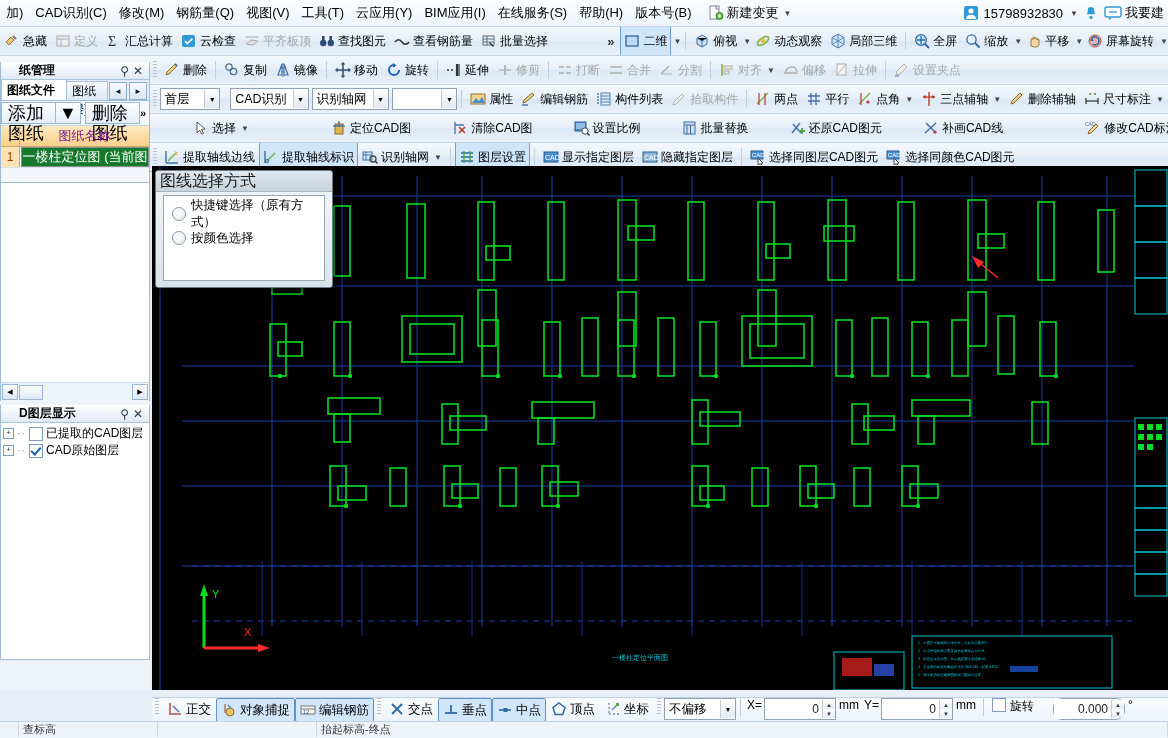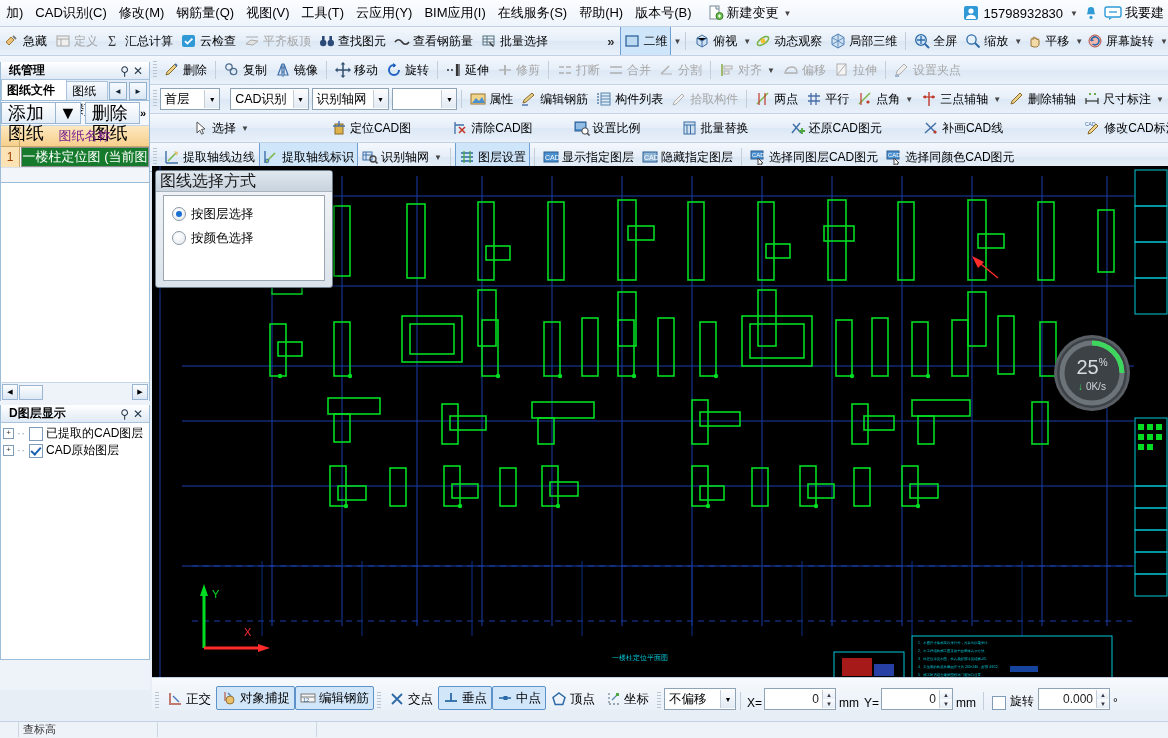--- a/index.html
+++ b/index.html
@@ -35,21 +35,21 @@
   .ico svg{display:block}
 
   
   .leftcol{position:absolute;left:0;top:62px;width:150px;bottom:48px;background:#eef3f9;}
   .dock{background:#f2f6fb;border:1px solid #9dbcd8;border-top:none;}
   .dockhdr{
     height:17px;display:flex;align-items:center;justify-content:space-between;
     background:linear-gradient(180deg,#ffffff,#dfe9f5);
     border-bottom:1px solid #a9c3dc;padding:0 2px 0 0;font-weight:bold;font-size:12px;
   }
-  .dockhdr .t{padding-left:8px;}
+  .dockhdr .t{padding-left:18px;}
   .dockhdr .btns{display:flex;gap:4px;padding-right:4px;color:#26394d;}
   .tabs{display:flex;align-items:flex-end;height:20px;background:#e3ecf6;border-bottom:1px solid #9dbcd8;}
   .tab{height:18px;line-height:18px;padding:0 5px;border:1px solid #a9c3dc;border-bottom:none;
        background:linear-gradient(180deg,#f6fafe,#dde8f4);margin-right:-1px;font-size:12px;}
   .tab.act{background:#fff;height:20px;line-height:20px;font-weight:bold;}
   .navbtn{width:16px;height:16px;border:1px solid #8fb0cd;background:linear-gradient(180deg,#f7fbff,#d9e6f3);
           display:flex;align-items:center;justify-content:center;font-size:8px;color:#123;margin-left:2px;}
   .dockbtns{height:24px;display:flex;align-items:center;background:#f4f8fc;border-bottom:1px solid #c5d6e6;}
   .pbtn{height:20px;line-height:20px;padding:0 6px;border:1px solid #9ab6d2;
         background:linear-gradient(180deg,#fdfefe,#e3edf7);font-size:18px;}
@@ -101,23 +101,23 @@
   
   .ring{position:absolute;left:1057px;top:338px;width:70px;height:70px;border-radius:50%;
         background:#3d4247;box-shadow:0 0 0 3px #595f65, 0 2px 6px rgba(0,0,0,.6);
         display:flex;flex-direction:column;align-items:center;justify-content:center;}
   .ring .pc{font-size:20px;color:#d8dde1;line-height:1;margin-top:2px;}
   .ring .pc sup{font-size:10px;}
   .ring .sp{font-size:10px;color:#cfd5da;margin-top:4px;}
   .ring .sp b{color:#3fd65e;font-weight:normal;}
 
   
-  .statusbar{position:absolute;left:152px;right:0;bottom:28px;height:32px;
+  .statusbar{position:absolute;left:152px;right:0;bottom:8px;height:32px;
        background:linear-gradient(180deg,#f7fafd,#e9f0f8);border-top:1px solid #c2d2e4;
-       display:flex;align-items:flex-end;white-space:nowrap;overflow:hidden;}
+       display:flex;align-items:flex-start;white-space:nowrap;overflow:hidden;}
   .sbtn{display:flex;align-items:center;gap:3px;height:22px;padding:0 5px;cursor:default;font-size:12.5px;}
   .sbtn.on{background:#d2e6fa;border:1px solid #5d93c9;border-radius:2px;padding:0 4px;}
   .spin{height:20px;border:1px solid #8fa3b6;background:#fff;display:flex;align-items:center;}
   .spin input{border:none;outline:none;width:52px;height:18px;text-align:right;padding-right:3px;
         font-family:"Liberation Sans",sans-serif;font-size:12px;color:#222;background:#fff;}
   .spinbtns{width:12px;height:18px;display:flex;flex-direction:column;border-left:1px solid #c2cdd8;}
   .spinbtns div{flex:1;display:flex;align-items:center;justify-content:center;font-size:6px;
         background:linear-gradient(180deg,#fbfcfe,#e6edf5);color:#334;}
   .combo{height:20px;border:1px solid #8fa3b6;background:#fff;display:flex;align-items:center;}
   .combo span{padding:0 6px 0 4px;font-size:12.5px;}
@@ -1055,39 +1055,27 @@
         <rect x="22" y="258" width="6" height="6"></rect>
           <rect x="4" y="268" width="6" height="6"></rect>
         <rect x="13" y="268" width="6" height="6"></rect>
           <rect x="22" y="268" width="6" height="6"></rect>
         <rect x="4" y="278" width="6" height="6"></rect>
           <rect x="13" y="278" width="6" height="6"></rect>
       </g>
     </svg>
   </div>
 
-  <div class="ring">
-    <svg width="70" height="70" viewBox="0 0 70 70" style="position:absolute;left:0;top:0;">
-      <circle cx="35" cy="35" r="30" fill="none" stroke="#6d7479" stroke-width="5"></circle>
-      <circle cx="35" cy="35" r="30" fill="none" stroke="#3fd65e" stroke-width="5" stroke-dasharray="47.1 141.4" stroke-dashoffset="0" transform="rotate(-90 35 35)"></circle>
-    </svg>
-    <div class="pc">
-      <span>25</span><sup>%</sup>
-    </div>
-    <div class="sp">
-      <b>↓</b> <span>0K/s</span>
-    </div>
-  </div>
 
   <div class="dlg">
     <div class="title">图线选择方式</div>
     <div class="body">
       <div class="radio">
-        <span class="rd on"></span>
-        <span>按图层选择</span>
+        <span class="rd"></span>
+        <span>快捷键选择（原有方式）</span>
       </div>
       <div class="radio">
         <span class="rd"></span>
         <span>按颜色选择</span>
       </div>
     </div>
   </div>
 
   <div class="statusbar">
     <div class="grip"></div>
@@ -1188,29 +1176,30 @@
       <input readonly="" value="0" style="">
       <div class="spinbtns">
         <div>▲</div>
         <div>▼</div>
       </div>
     </div>
     <span style="margin:0 3px;">mm</span>
     <div class="sep"></div>
     <span class="cbox" style="margin:0 4px;"></span>
     <span>旋转</span>
-    <div class="spin" style="margin-left:4px;">
+    <div class="spin" style="margin-left:19px;border-radius:9px;">
       <input readonly="" value="0.000" style="">
       <div class="spinbtns">
         <div>▲</div>
         <div>▼</div>
       </div>
     </div>
     <span style="margin-left:3px;">°</span>
   </div>
 
   <div class="footer">
     <div class="fcell" style="width:10px;"></div>
     <div class="fcell" style="width:130px;">查标高</div>
     <div class="fcell" style="width:150px;"></div>
+    <div class="fcell" style="flex:1;">抬起标高-终点</div>
   </div>
 
 </div>
 
 </body></html>

